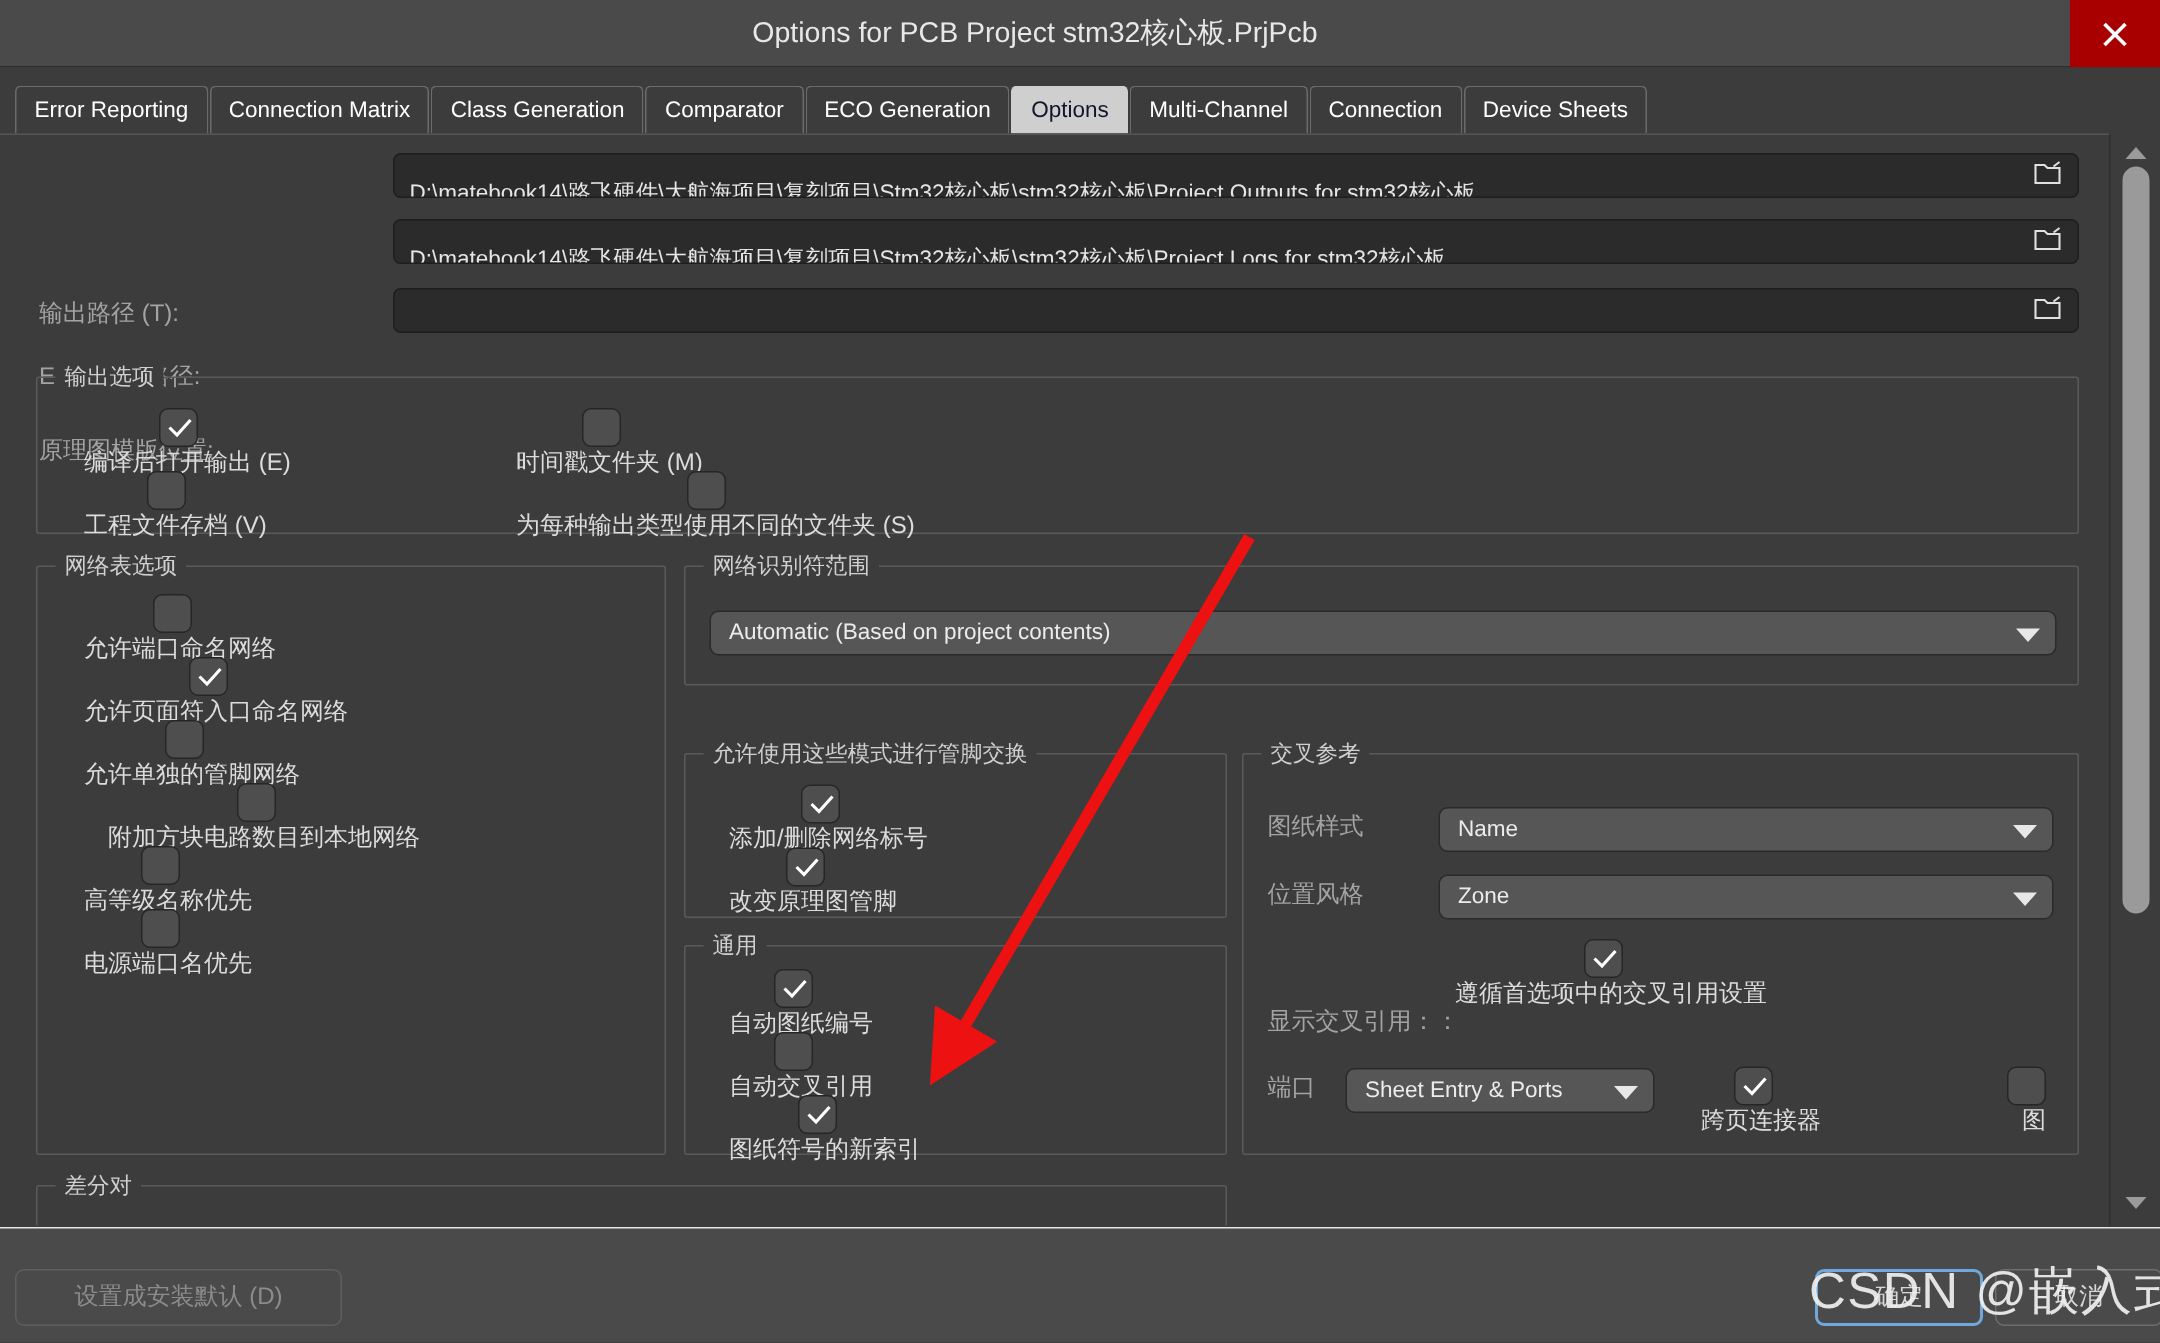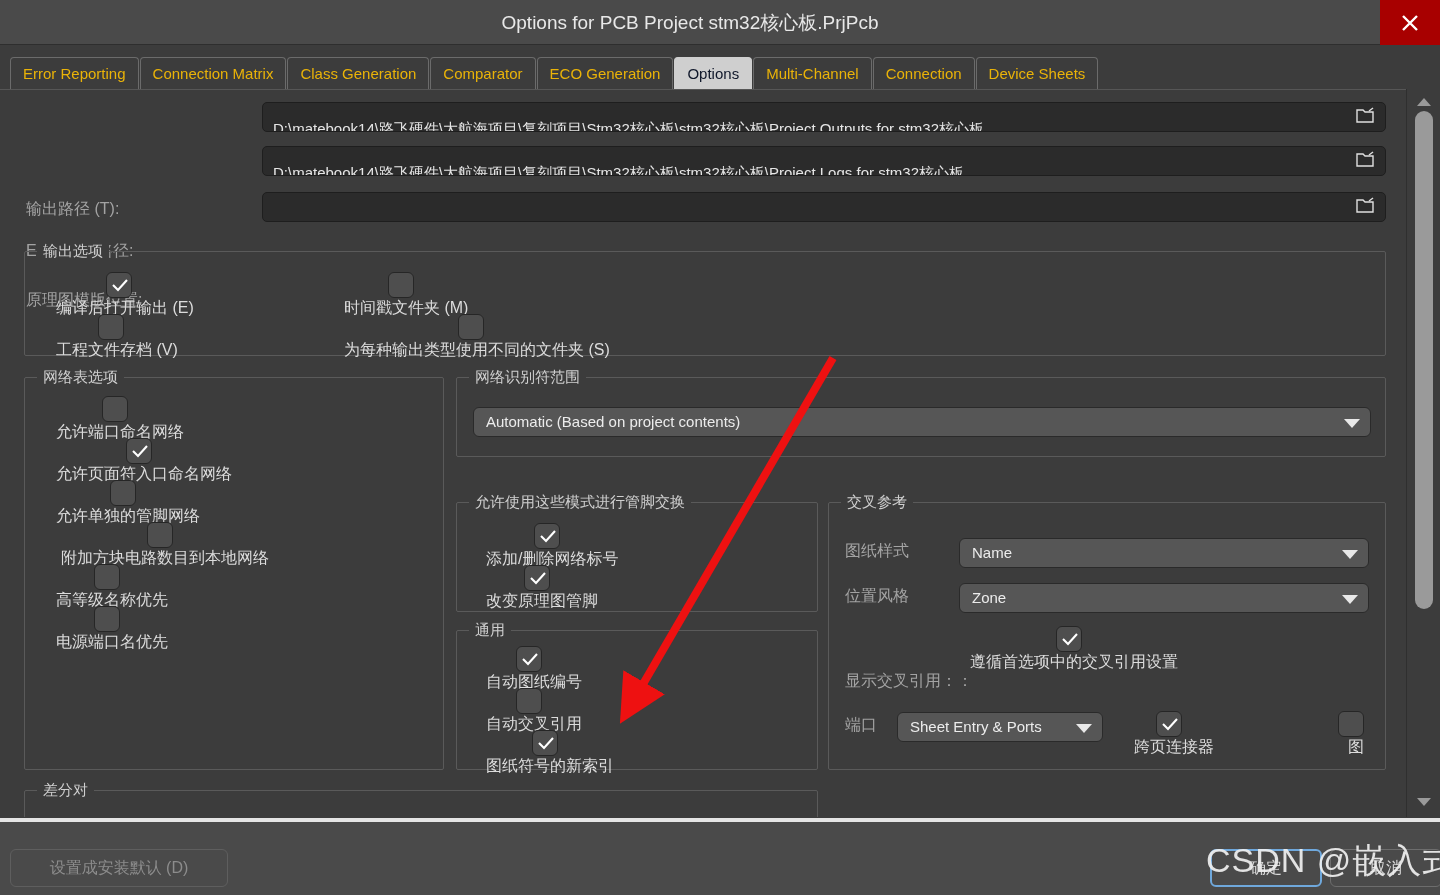--- a/index.html
+++ b/index.html
@@ -49,21 +49,21 @@
     width: 1440px; height: 44px;
     background: #3c3c3c;
     display: flex; align-items: flex-end;
     padding-left: 10px;
   }
   .tab {
     height: 32px;
     padding: 0 12px;
     line-height: 31px;
     font-size: 15px;
-    color: #eab308;
+    color: #ffffff;
     background: #3c3c3c;
     border: 1px solid #6b6b6b;
     border-bottom: none;
     border-radius: 4px 4px 0 0;
     margin-right: 1px;
     white-space: nowrap;
     cursor: pointer;
   }
   .tab.active {
     background: #cfcfcf;
@@ -190,21 +190,21 @@
     border-left: 8px solid transparent;
     border-right: 8px solid transparent;
     border-top: 9px solid #e8e8e8;
   }
 
   
   .footer {
     position: absolute; left: 0; top: 818px;
     width: 1440px; height: 77px;
     background: #4a4a4a;
-    border-top: 4px solid #e5e5e5;
+    border-top: 1px solid #e5e5e5;
   }
   .btn {
     position: absolute;
     height: 38px;
     border: 1px solid #6d6d6d;
     border-radius: 6px;
     background: #4a4a4a;
     color: #d8d8d8;
     font-size: 16px;
     line-height: 36px;
@@ -325,21 +325,21 @@
             <svg width="20" height="18" viewBox="0 0 20 18">
               <path d="M3 8 L8 13 L17 3" stroke="#ffffff" stroke-width="2.1" fill="none"></path>
             </svg>
           </span>
         <span class="lbl">允许页面符入口命名网络</span>
       </div>
       <div class="cb" style="left:20px; top:102px;">
         <span class="box"></span>
         <span class="lbl">允许单独的管脚网络</span>
       </div>
-      <div class="cb" style="left:25px; top:144px;">
+      <div class="cb" style="left:36px; top:144px;">
         <span class="box"></span>
         <span class="lbl">附加方块电路数目到本地网络</span>
       </div>
       <div class="cb" style="left:20px; top:186px;">
         <span class="box"></span>
         <span class="lbl">高等级名称优先</span>
       </div>
       <div class="cb" style="left:20px; top:228px;">
         <span class="box"></span>
         <span class="lbl">电源端口名优先</span>

